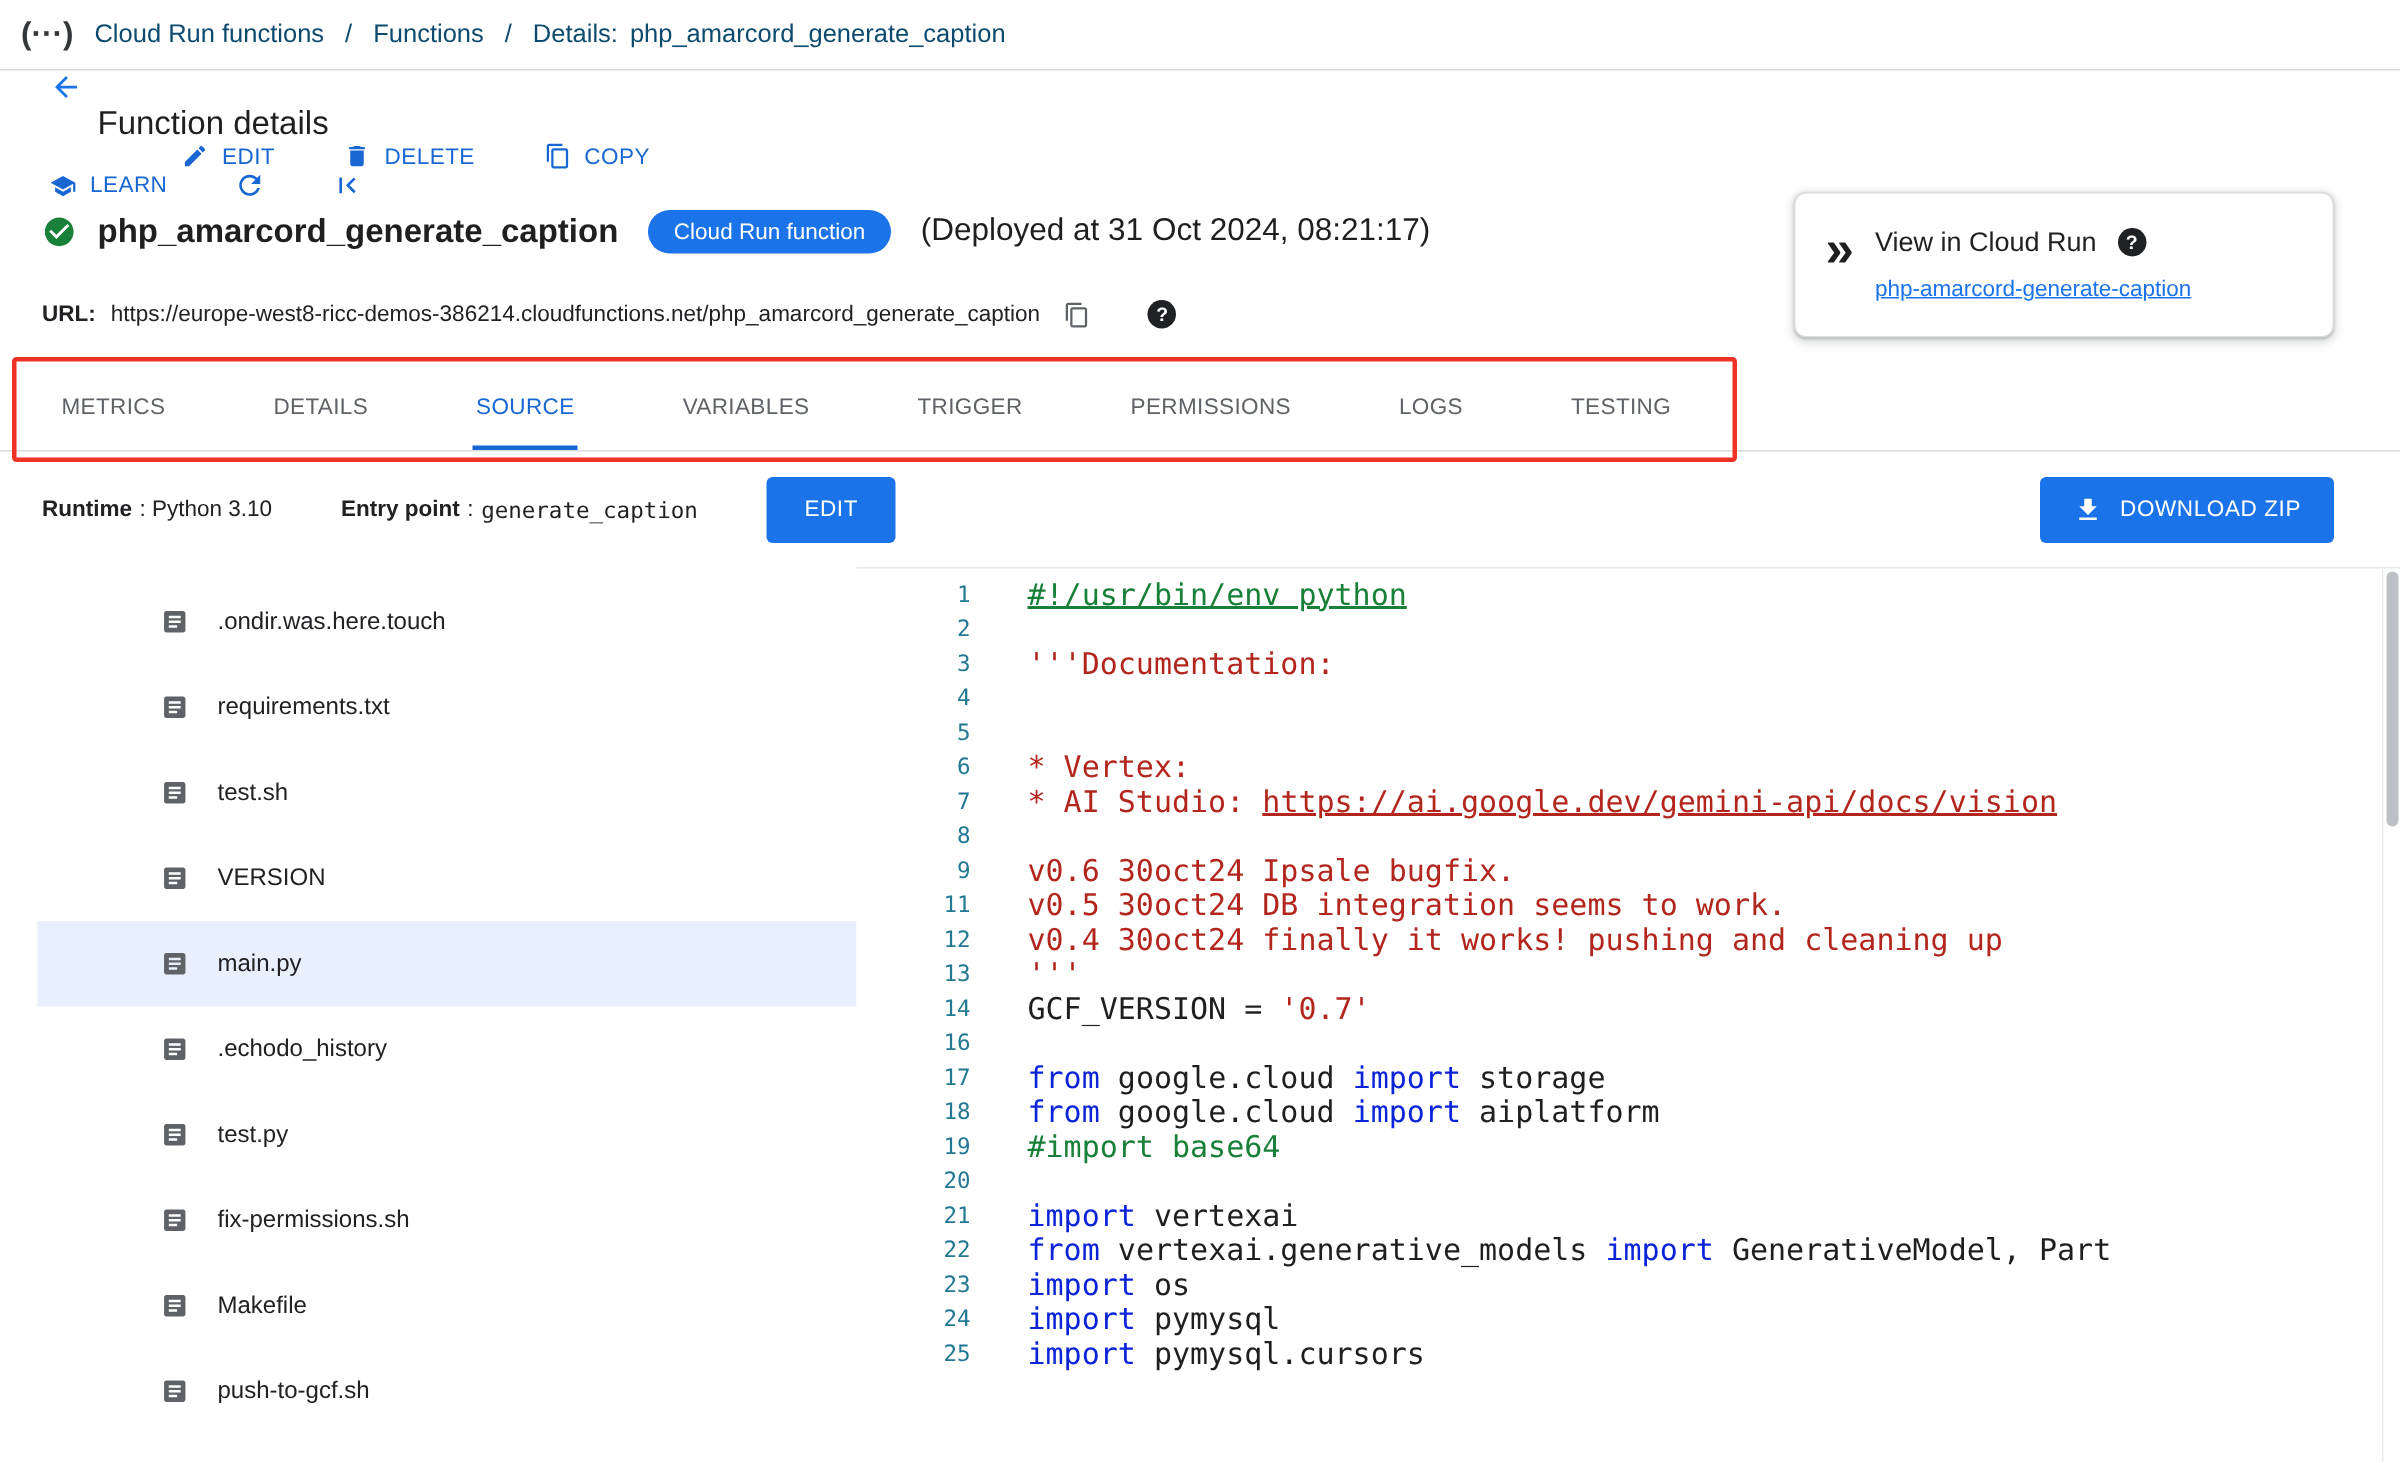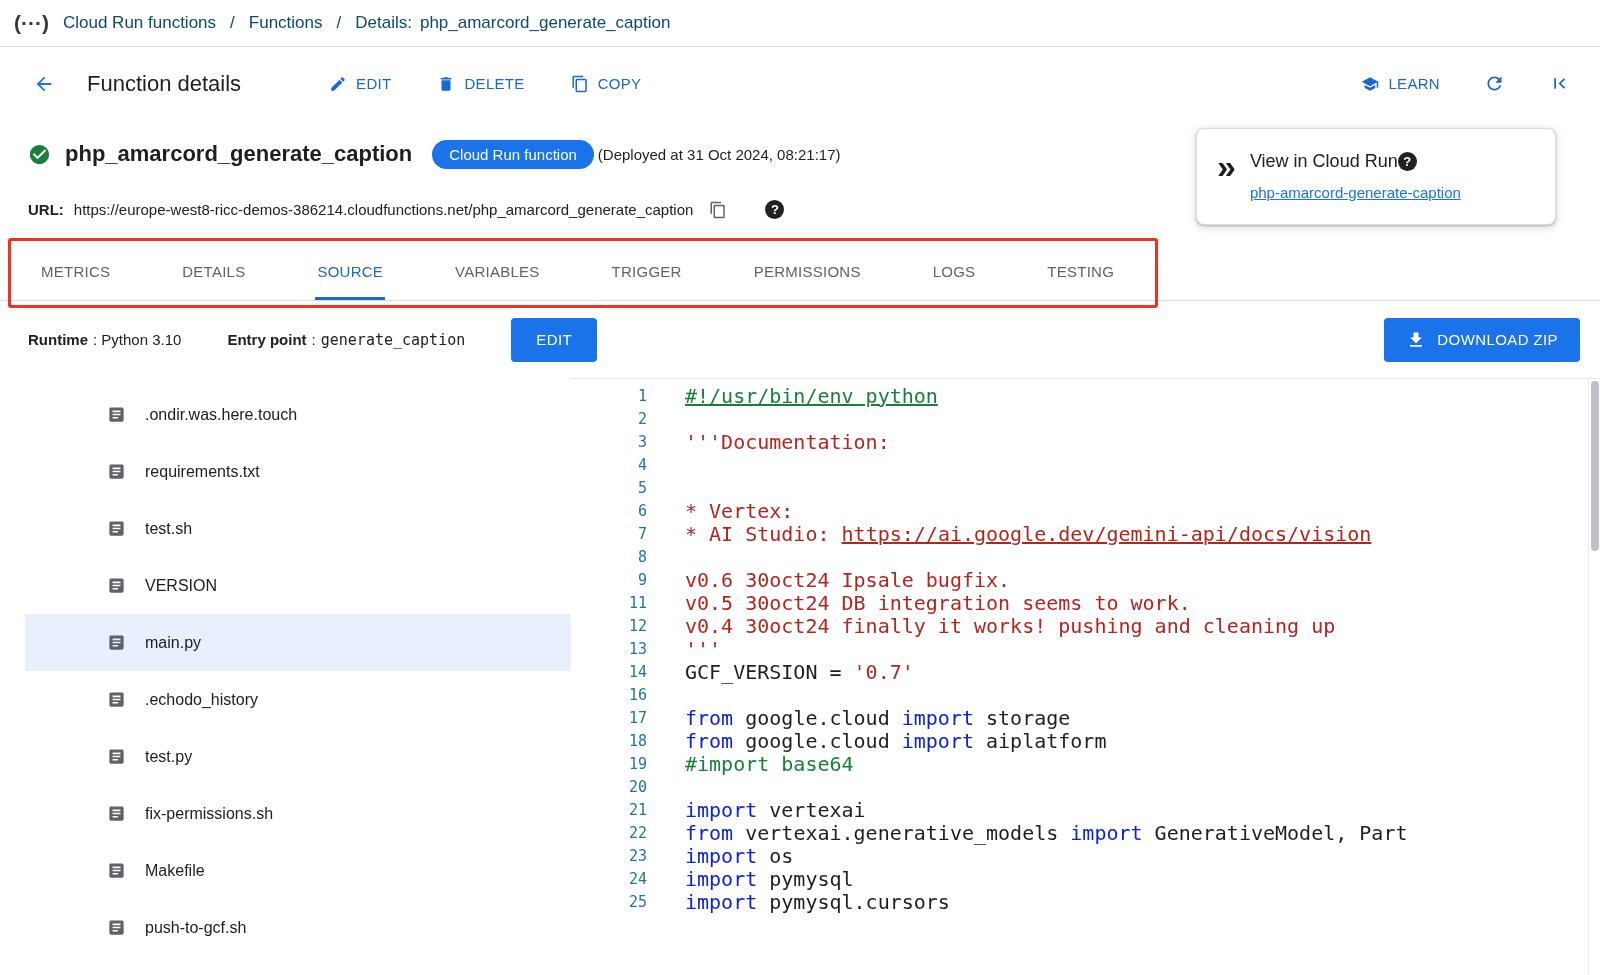--- a/index.html
+++ b/index.html
@@ -13,72 +13,72 @@
 
   
   .crumb-bar { height:47px; display:flex; align-items:center; padding-left:14px;
     border-bottom:1px solid #dadce0; gap:14px; }
   .logo { font-size:21px; font-weight:700; color:#35383b; letter-spacing:0; white-space:nowrap; }
   .breadcrumb { display:flex; align-items:center; gap:14px; font-size:17px; color:#0c4a6e; }
   .crumb-link { cursor:pointer; }
   .crumb-current { display:flex; gap:8px; }
 
   
-  .action-bar { height:73px; display:flex; align-items:center; padding:0 30px 0 33px; }
+  .action-bar { height:73px; display:flex; padding:0 30px 0 33px;flex-direction:column; }
   .back-btn svg { width:22px; height:22px; fill:#1a73e8; }
   .page-title { font-size:22px; font-weight:400; color:#1f1f1f; margin:0 0 0 32px; }
   .text-btn { display:flex; align-items:center; gap:9px; color:#1967d2; font-size:15px;
     font-weight:500; letter-spacing:.3px; }
   .text-btn svg { width:18px; height:18px; fill:#1967d2; }
   .hdr-actions { display:flex; gap:46px; margin-left:88px; }
   .spacer { flex:1; }
   .hdr-right { display:flex; align-items:center; gap:44px; }
   .icon-btn svg { width:21px; height:21px; fill:#1967d2; }
 
   
   .fn-header { height:125px; position:relative; padding-top:12px; }
   .fn-row1 { display:flex; align-items:center; padding-left:28px; height:44px; }
   .check-icon svg { width:23px; height:23px; fill:#188038; }
   .fn-name { font-size:22px; font-weight:600; margin:0 0 0 14px; color:#1f1f1f; }
   .pill { margin-left:20px; background:#1a73e8; color:#fff; font-size:15px;
     padding:6px 17px; border-radius:16px; white-space:nowrap; }
-  .deployed { margin-left:4px; font-size:15px; color:#1f1f1f; }
+  .deployed { margin-left:20px; font-size:21px; color:#1f1f1f; }
   .fn-row2 { display:flex; align-items:center; padding-left:28px; margin-top:24px; }
   .url-label { font-weight:700; font-size:15px; }
   .url-text { font-size:15px; margin-left:10px; }
   .mini-icon { margin-left:16px; }
   .mini-icon svg { width:18px; height:18px; fill:#5f6368; }
   .help-dot { width:19px; height:19px; border-radius:50%; background:#202124; color:#fff;
     font-size:13px; font-weight:700; display:inline-flex; align-items:center;
     justify-content:center; cursor:pointer; flex:none; }
   .url-help { margin-left:38px; }
 
   .cr-card { position:absolute; top:8px; right:44px; width:360px; background:#fff;
     border:1px solid #dadce0; border-radius:8px; padding:22px 20px;
     box-shadow:0 1px 2px rgba(60,64,67,.3), 0 2px 6px 2px rgba(60,64,67,.15);
     display:flex; gap:18px; }
   .cr-glyph { font-size:34px; font-weight:700; color:#1f1f1f; line-height:30px;
     letter-spacing:-4px; }
-  .cr-title-row { display:flex; align-items:center; }
+  .cr-title-row { display:flex; align-items:center; gap:14px; }
   .cr-title { font-size:18px; color:#202124; }
   .cr-link { display:inline-block; margin-top:12px; color:#1a73e8; font-size:15px;
     text-decoration:underline; cursor:pointer; }
 
   
   .tabs-wrap { height:56px; position:relative; border-bottom:1px solid #dadce0; }
   .tab-list { display:flex; height:100%; padding-left:39px; }
   .tab { display:flex; align-items:center; margin-right:68px; padding:0 2px;
     color:#5f6368; font-size:15px; font-weight:500; letter-spacing:.25px;
     border-bottom:3px solid transparent; }
   .tab.active { color:#1967d2; border-bottom-color:#1967d2; }
   .red-box { position:absolute; left:8px; top:-7px; width:1150px; height:70px;
     border:3px solid #ee3224; border-radius:3px; pointer-events:none; z-index:4; }
 
   
-  .source-bar { height:77px; display:flex; align-items:center; padding:0 20px 0 28px; }
+  .source-bar { height:77px; display:flex; align-items:center; padding:0 44px 0 28px; }
   .meta { display:flex; align-items:center; gap:5px; font-size:15px; }
   .meta-label { font-weight:700; }
   .mono { font-family:"DejaVu Sans Mono","Liberation Mono",monospace; font-size:15px; }
   .meta.entry { margin-left:46px; }
   .btn-primary { background:#1a73e8; color:#fff; border-radius:4px; height:44px;
     display:flex; align-items:center; justify-content:center; font-size:15px;
     font-weight:500; letter-spacing:.4px; }
   .edit-src-btn { margin-left:46px; padding:0 25px; }
   .dl-btn { margin-left:auto; padding:0 22px; gap:11px; }
   .dl-btn svg { width:20px; height:20px; fill:#fff; }

